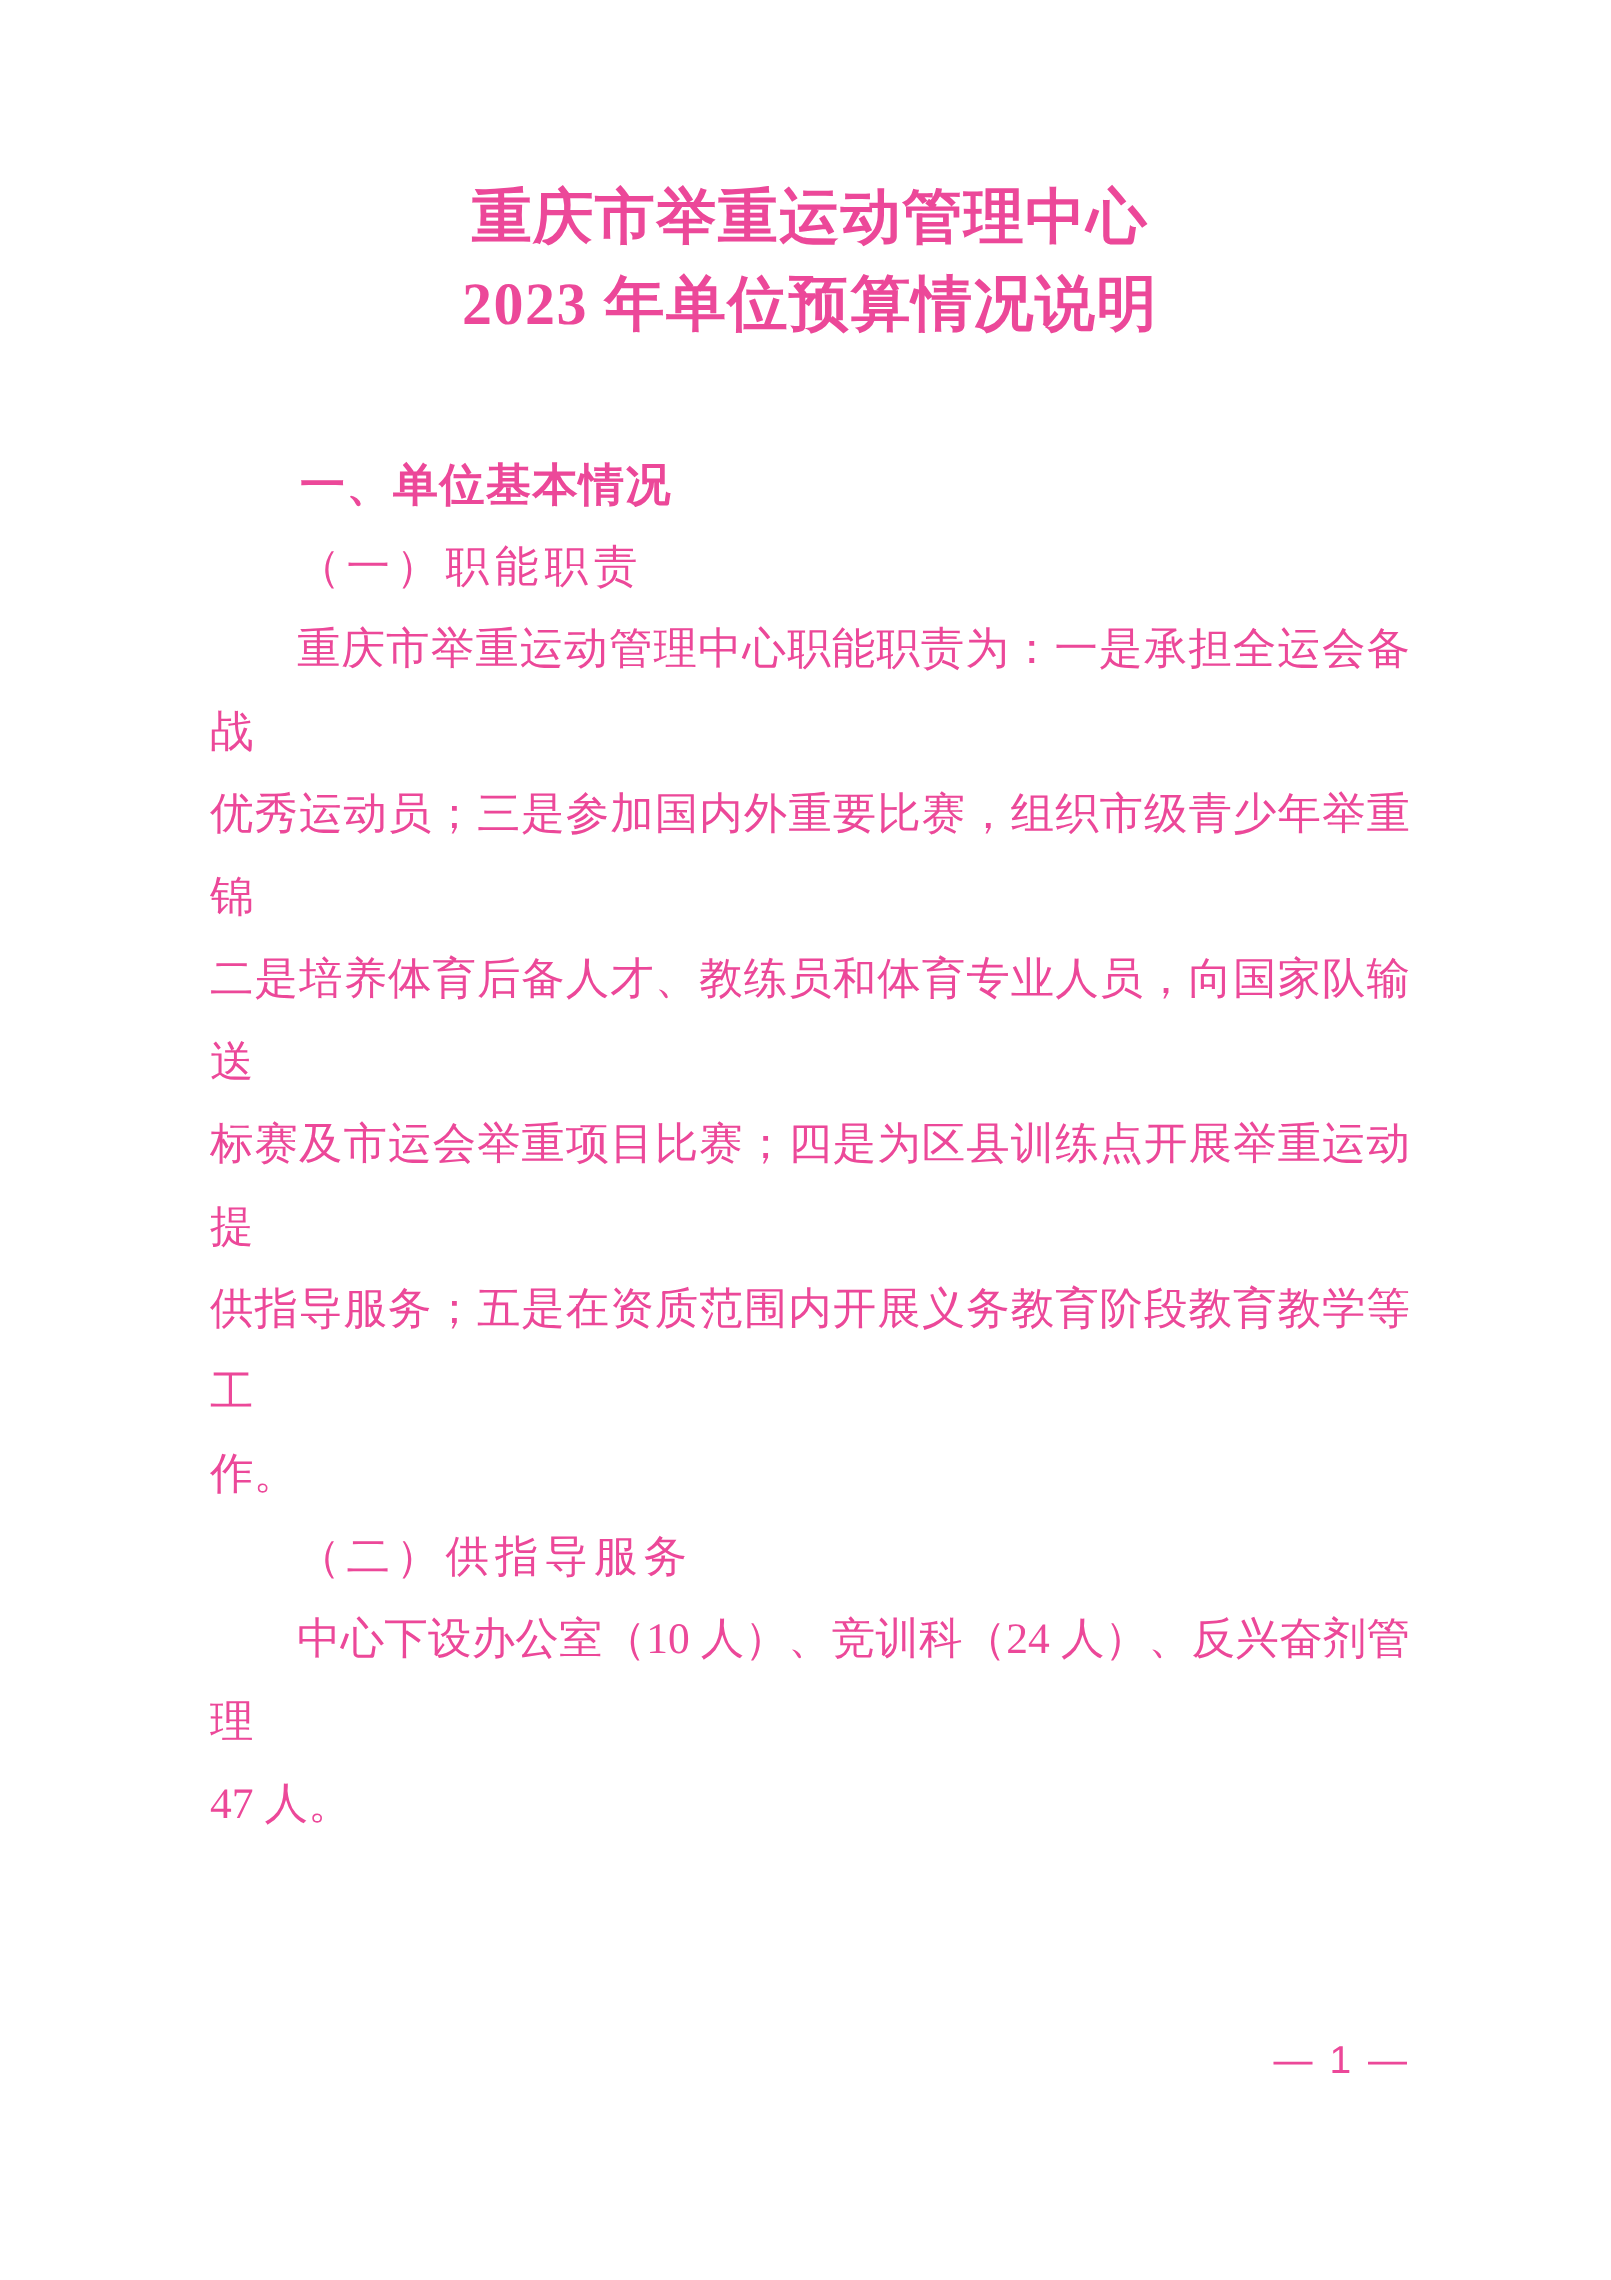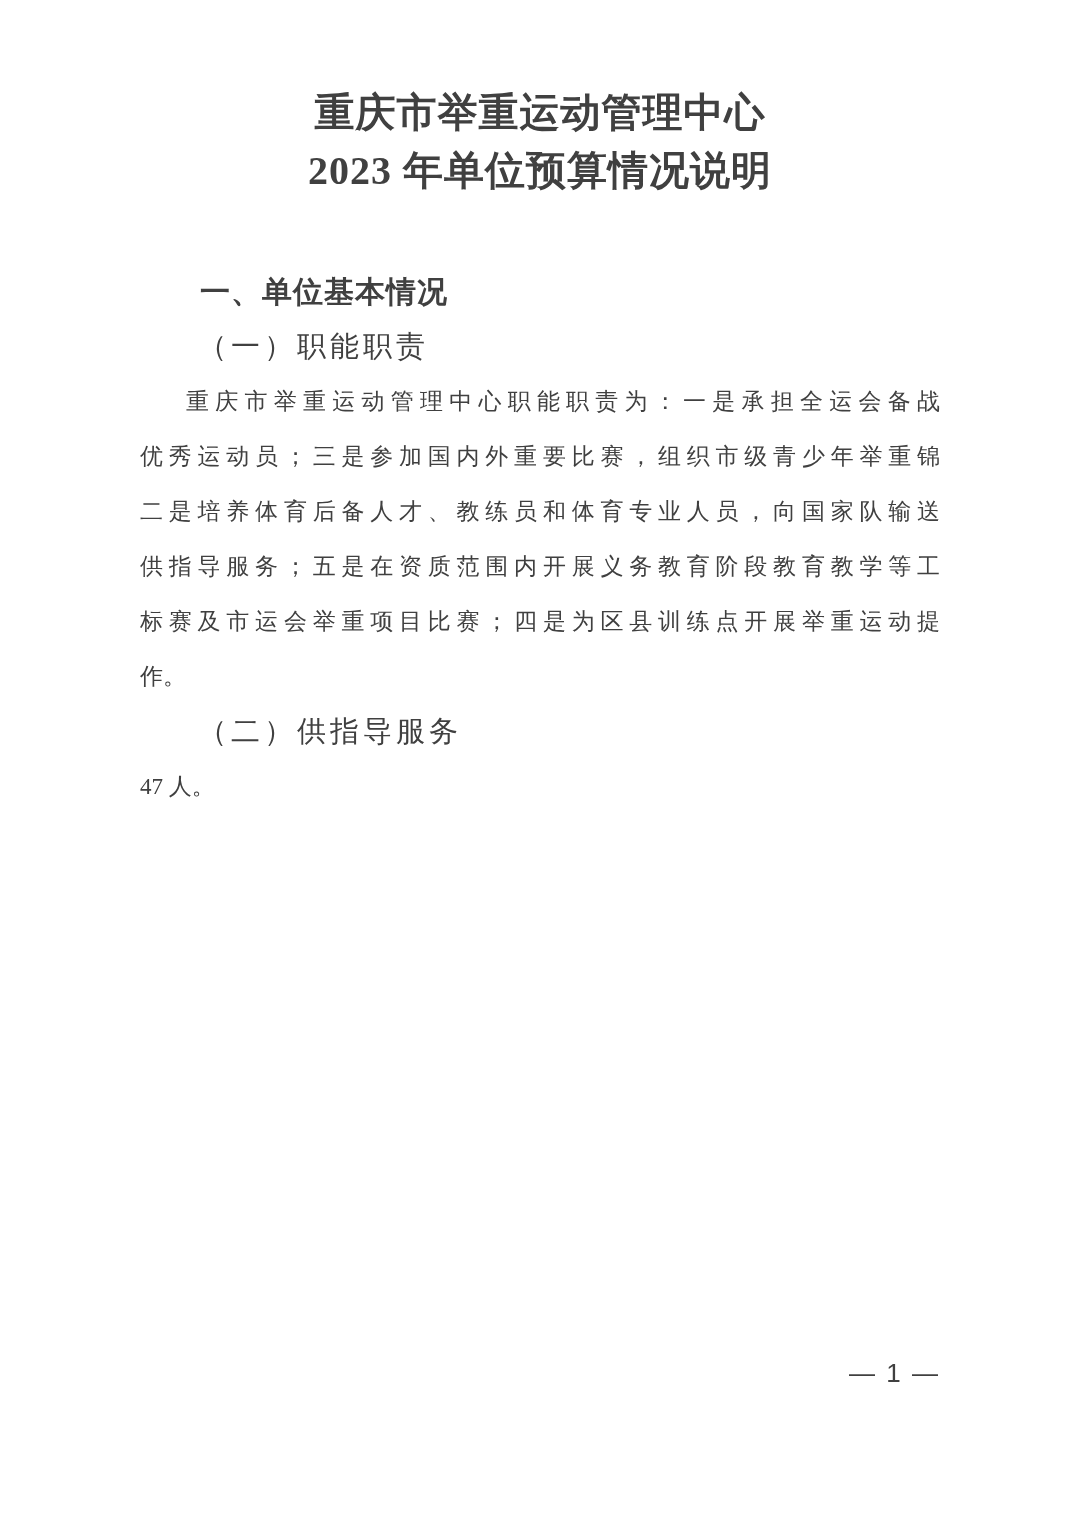--- a/index.html
+++ b/index.html
@@ -6,23 +6,23 @@
     margin: 0;
     padding: 0;
     background: #ffffff;
   }
   .page {
     position: relative;
     width: 1074px;
     height: 1520px;
     background: #ffffff;
     box-sizing: border-box;
-    padding: 84px 134px 0 140px;
+    padding: 116px 134px 0 140px;
     font-family: "Liberation Serif", "DejaVu Serif", serif;
-    color: #404040;
+    color: #ec4899;
     overflow: hidden;
   }
   .title-block {
     text-align: center;
     margin-bottom: 64px;
   }
   .title-line {
     font-size: 40px;
     line-height: 58px;
     font-weight: bold;
@@ -37,21 +37,21 @@
     text-indent: 2em;
     letter-spacing: 1px;
   }
   .h-kai {
     font-size: 29px;
     line-height: 55px;
     text-indent: 2em;
     letter-spacing: 4px;
   }
   .line {
-    font-size: 23px;
+    font-size: 29px;
     line-height: 55px;
     text-align: justify;
     text-align-last: justify;
   }
   .line.indent {
     text-indent: 2em;
   }
   .line.last {
     text-align: left;
     text-align-last: left;
@@ -76,26 +76,27 @@
   </div>
 
   <div class="h-bold">一、单位基本情况</div>
 
   <div class="h-kai">（一）职能职责</div>
 
   <div>
     <div class="line indent">重庆市举重运动管理中心职能职责为：一是承担全运会备战</div>
     <div class="line">优秀运动员；三是参加国内外重要比赛，组织市级青少年举重锦</div>
     <div class="line">二是培养体育后备人才、教练员和体育专业人员，向国家队输送</div>
+    <div class="line">标赛及市运会举重项目比赛；四是为区县训练点开展举重运动提</div>
     <div class="line">供指导服务；五是在资质范围内开展义务教育阶段教育教学等工</div>
-    <div class="line">标赛及市运会举重项目比赛；四是为区县训练点开展举重运动提</div>
     <div class="line last">作。</div>
   </div>
 
   <div class="h-kai">（二）供指导服务</div>
 
   <div>
+    <div class="line indent">中心下设办公室（10 人）、竞训科（24 人）、反兴奋剂管理</div>
     <div class="line last">47 人。</div>
   </div>
 
   <div class="footer">— 1 —</div>
 
 </div>
 
 </body></html>

